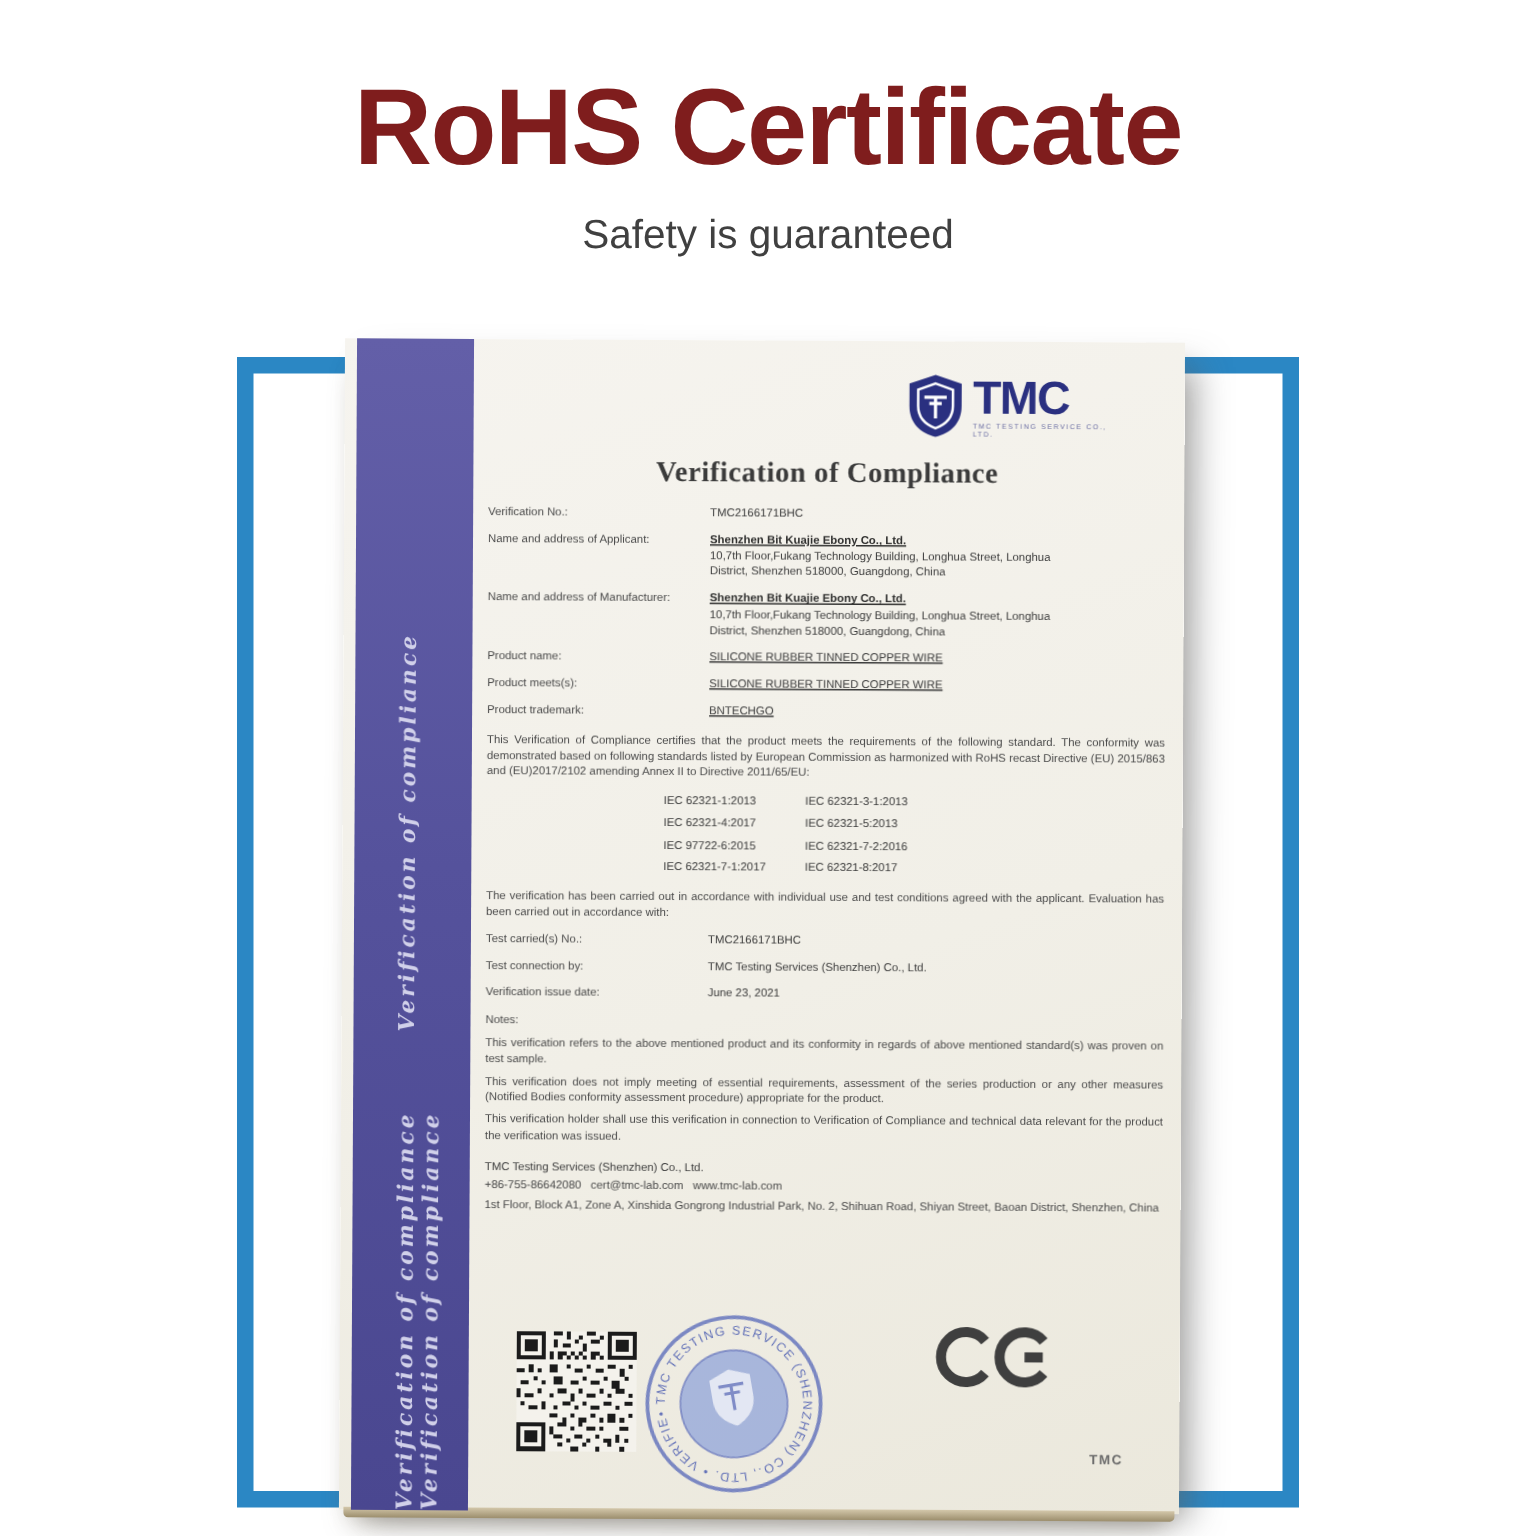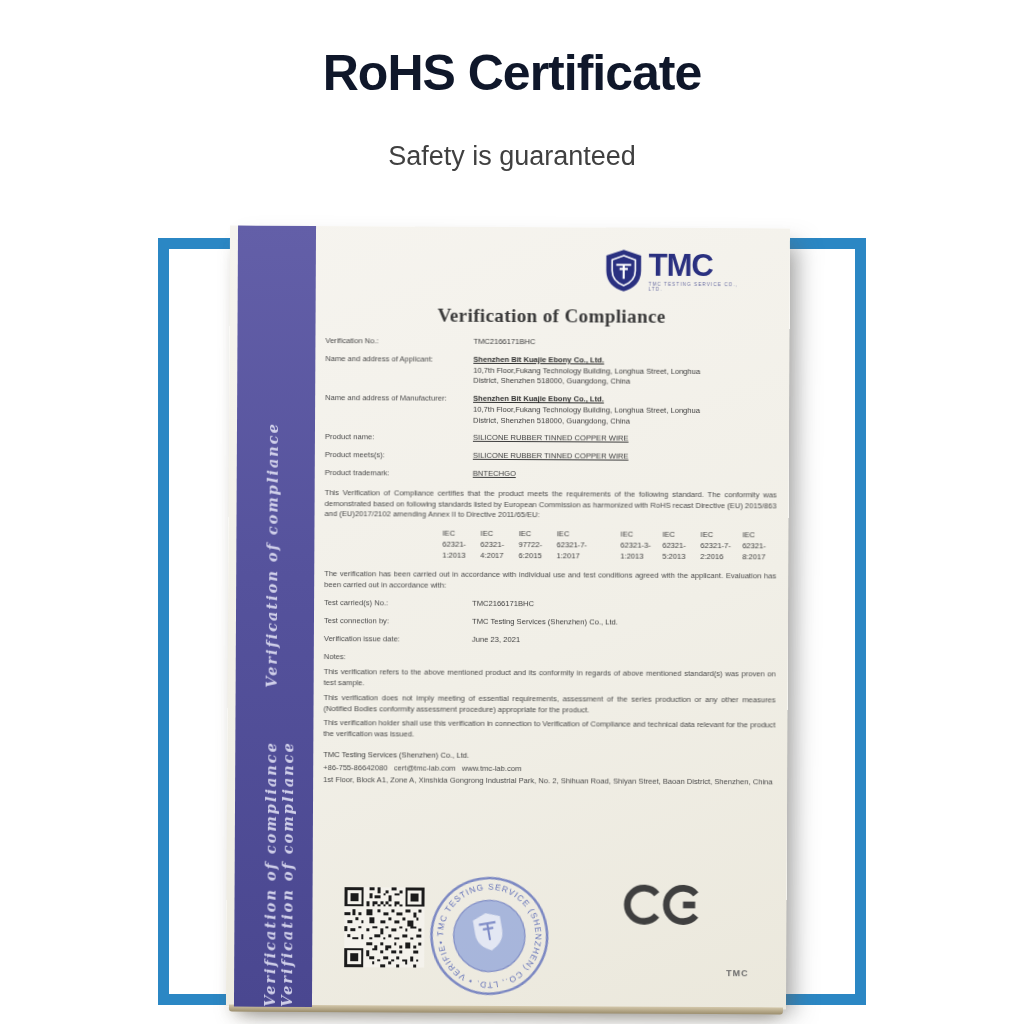--- a/index.html
+++ b/index.html
@@ -1,21 +1,21 @@
 <!DOCTYPE html>
 <html><head>
 <meta charset="utf-8">
 <style>
   html,body{margin:0;padding:0;}
   body{width:1024px;height:1024px;background:#ffffff;position:relative;overflow:hidden;
        font-family:"Liberation Sans",sans-serif;}
 
   
   .hdr-title{position:absolute;top:44px;left:0;width:100%;text-align:center;
-    font-size:50px;font-weight:bold;color:#0f172a;letter-spacing:-1px;}
+    font-size:72px;font-weight:bold;color:#7f1d1d;letter-spacing:-1px;}
   .hdr-sub{position:absolute;top:141px;left:0;width:100%;text-align:center;
     font-size:27px;font-weight:400;color:#404040;}
 
   
   .frame{position:absolute;left:158px;top:238px;width:708px;height:767px;
     border:11px solid #2b87c4;box-sizing:border-box;z-index:1;}
 
   
   .paper{position:absolute;left:228px;top:227px;width:560px;height:781px;z-index:2;
     background:linear-gradient(160deg,#f6f4ef 0%,#f1efe7 55%,#ebe8dc 100%);
@@ -43,21 +43,21 @@
   .logo-tag{font-size:4.6px;letter-spacing:1.1px;color:#2a3080;opacity:.7;margin-top:2px;}
   .doc-title{margin-top:10px;text-align:center;font-family:"Liberation Serif",serif;
     font-weight:bold;font-size:19px;color:#3b3b3b;letter-spacing:.4px;}
   .frow{display:flex;margin-top:7px;}
   .frow .lbl{width:148px;flex:none;padding-right:6px;box-sizing:border-box;}
   .frow .val{flex:1;color:#3c3c3c;}
   .company{font-weight:bold;text-decoration:underline;color:#30302f;}
   .ucase{text-decoration:underline;color:#343434;}
   .para{margin-top:9px;text-align:justify;}
   .standards{display:flex;gap:26px;margin:8px 0 0 118px;color:#3c3c3c;}
-  .standards .col{display:flex;flex-direction:row;gap:4px;}
+  .standards .col{display:flex;flex-direction:column;gap:4px;}
   .notes-label{margin-top:8px;}
   .note{margin-top:4px;text-align:justify;}
   .f-company{margin-top:10px;color:#3c3c3c;}
   .f-line{margin-top:2px;}
 
   
   .qr{position:absolute;left:118px;top:660px;width:80px;height:82px;filter:blur(.3px);}
   .stamp{position:absolute;left:200px;top:646px;width:126px;height:126px;
     transform:rotate(-10deg);opacity:.88;filter:blur(.35px);}
   .ce{position:absolute;left:397px;top:655px;width:80px;height:44px;filter:blur(.3px);}

